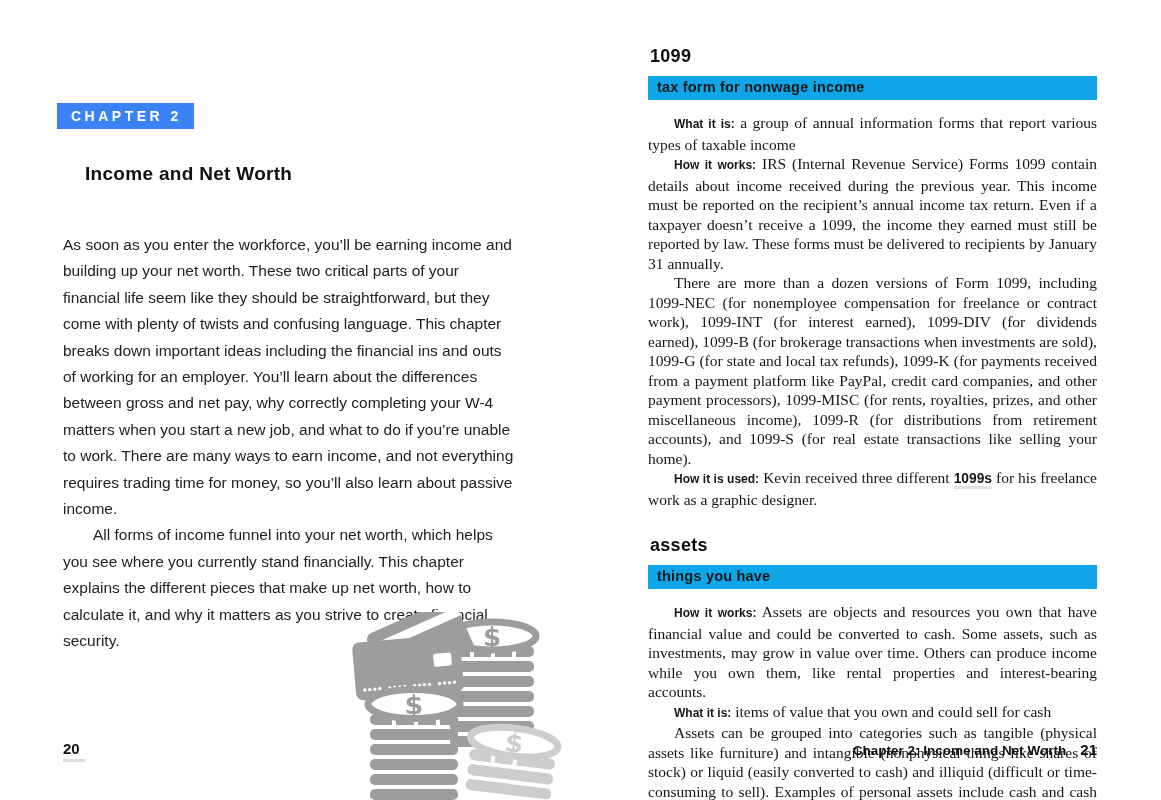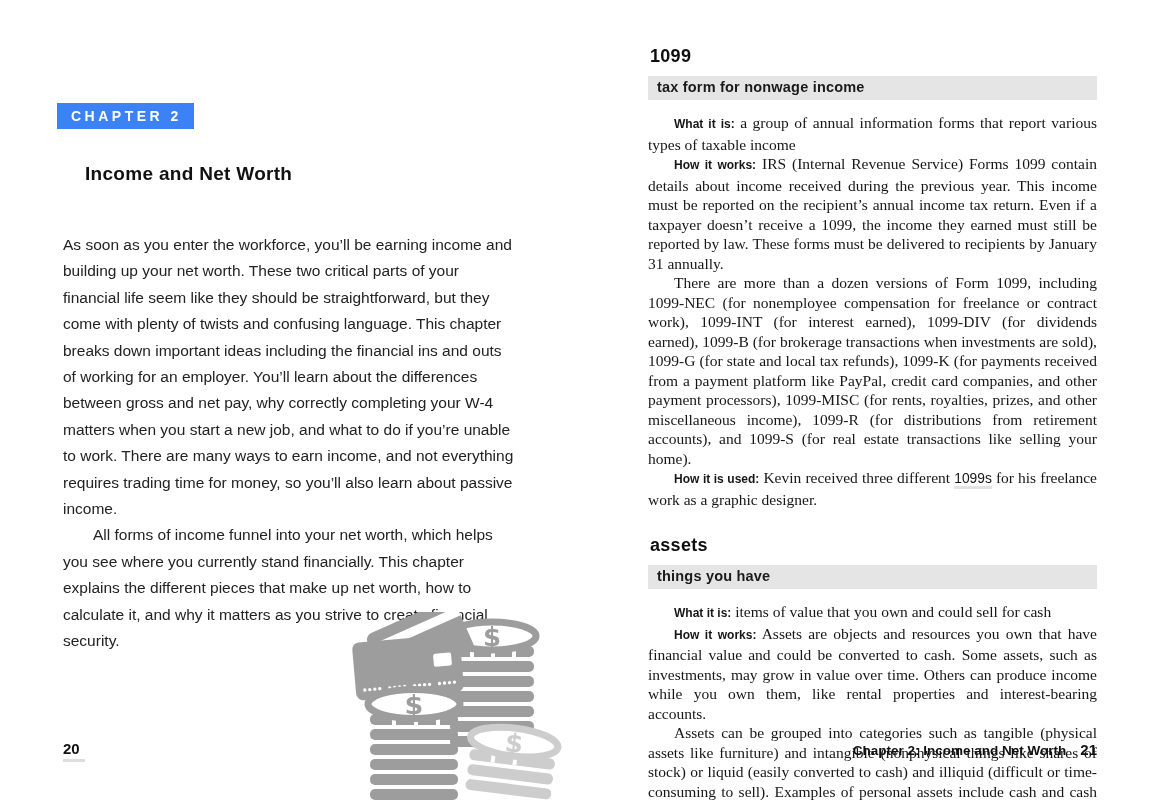--- a/index.html
+++ b/index.html
@@ -26,30 +26,30 @@
     position:absolute;top:740px;font-weight:bold;font-size:15px;color:#111;
   }
   .page-num-left{left:63px;}
   .page-num-left .bar{display:block;width:22px;height:3px;background:#dedede;margin-top:2px;}
   
   .illustration{position:absolute;left:350px;top:612px;width:214px;height:188px;}
   
   .right-page{position:absolute;left:648px;top:46px;width:449px;}
   .term{font-weight:bold;font-size:18px;color:#0e0e0e;margin:0 0 9px 2px;letter-spacing:0.3px;}
   .def-bar{
-    background:#e5e5e5;font-weight:bold;font-size:14.5px;color:#1a1a1a;
+    background:#0ea5e9;font-weight:bold;font-size:14.5px;color:#1a1a1a;
     padding:3px 9px 5px 9px;margin:7px 0 13px 0;letter-spacing:0.2px;
   }
   .entry-text p{
     font-family:"Liberation Serif",serif;font-size:15.5px;line-height:19.5px;
     text-align:justify;text-indent:26px;margin:0;color:#161616;
   }
   .lead{font-family:"Liberation Sans",sans-serif;font-weight:bold;font-size:12px;}
   .xref{
-    font-family:"Liberation Sans",sans-serif;font-weight:normal;font-size:13.8px;
+    font-family:"Liberation Sans",sans-serif;font-weight:bold;font-size:13.8px;
     border-bottom:3px solid #e2e2e2;
   }
   .section-2{margin-top:26px;}
   .right-footer{
     position:absolute;left:648px;top:741px;width:449px;text-align:right;
     font-weight:bold;font-size:13.5px;color:#111;
   }
   .right-footer .pn{font-size:15px;margin-left:14px;}
 </style>
 </head>
@@ -152,22 +152,22 @@
       <p><span class="lead">How it works:</span><span> IRS (Internal Revenue Service) Forms 1099 contain details about income received during the previous year. This income must be reported on the recipient’s annual income tax return. Even if a taxpayer doesn’t receive a 1099, the income they earned must still be reported by law. These forms must be delivered to recipients by January 31 annually.</span></p>
       <p><span>There are more than a dozen versions of Form 1099, including 1099-NEC (for nonemployee compensation for freelance or contract work), 1099-INT (for interest earned), 1099-DIV (for dividends earned), 1099-B (for brokerage transactions when investments are sold), 1099-G (for state and local tax refunds), 1099-K (for payments received from a payment platform like PayPal, credit card companies, and other payment processors), 1099-MISC (for rents, royalties, prizes, and other miscellaneous income), 1099-R (for distributions from retirement accounts), and 1099-S (for real estate transactions like selling your home).</span></p>
       <p><span class="lead">How it is used:</span><span> Kevin received three different </span><span class="xref">1099s</span><span> for his freelance work as a graphic designer.</span></p>
     </div>
   </div>
 
   <div class="section section-2">
     <div class="term">assets</div>
     <div class="def-bar">things you have</div>
     <div class="entry-text">
+      <p><span class="lead">How it works:</span><span> Assets are objects and resources you own that have financial value and could be converted to cash. Some assets, such as investments, may grow in value over time. Others can produce income while you own them, like rental properties and interest-bearing accounts.</span></p>
       <p><span class="lead">What it is:</span><span> items of value that you own and could sell for cash</span></p>
-      <p><span class="lead">How it works:</span><span> Assets are objects and resources you own that have financial value and could be converted to cash. Some assets, such as investments, may grow in value over time. Others can produce income while you own them, like rental properties and interest-bearing accounts.</span></p>
       <p><span>Assets can be grouped into categories such as tangible (physical assets like furniture) and intangible (nonphysical things like shares of stock) or liquid (easily converted to cash) and illiquid (difficult or time-consuming to sell). Examples of personal assets include cash and cash equivalents, investments,</span></p>
     </div>
   </div>
 </div>
 
 <div class="right-footer">
   <span>Chapter 2: Income and Net Worth</span><span class="pn">21</span>
 </div>
 
 </body></html>

